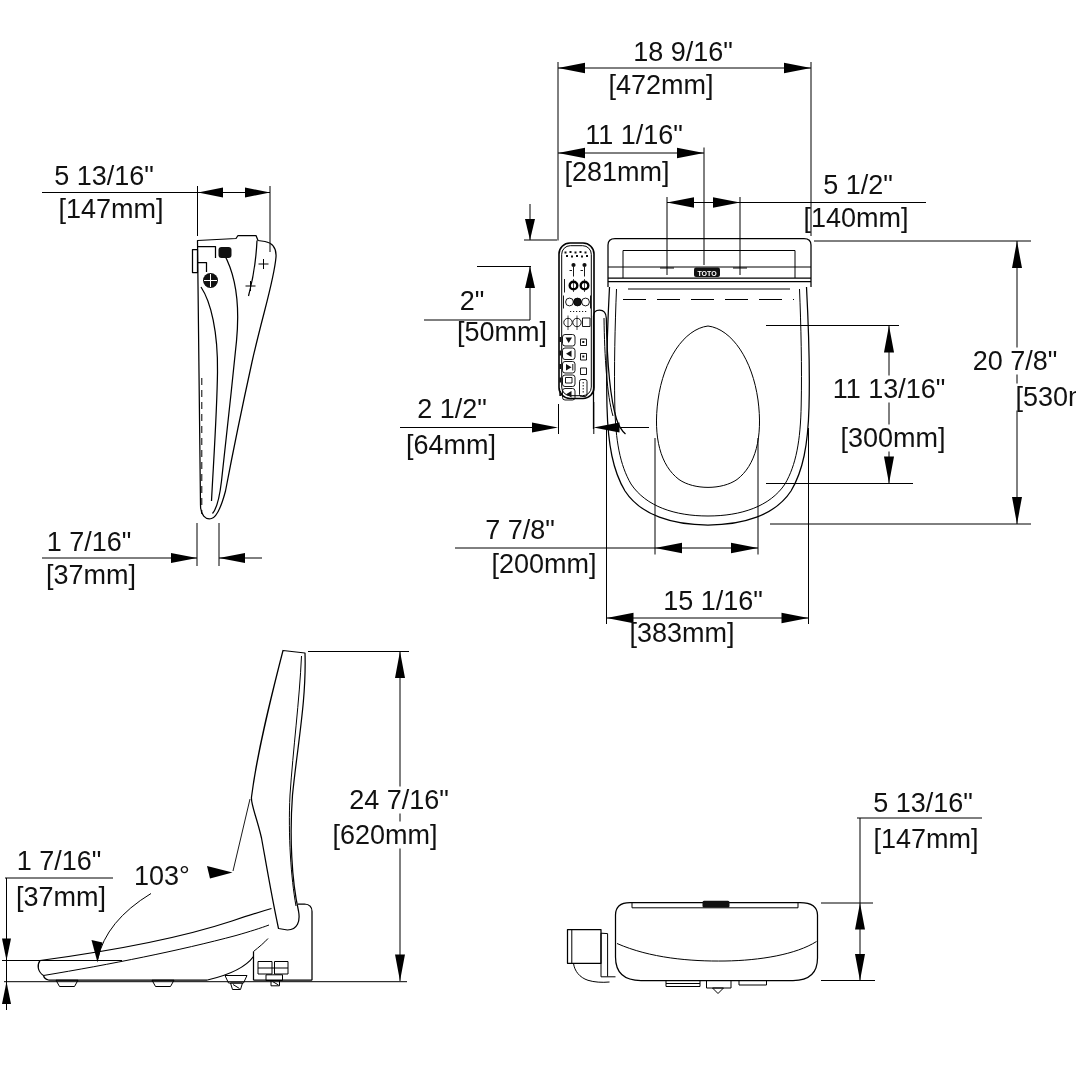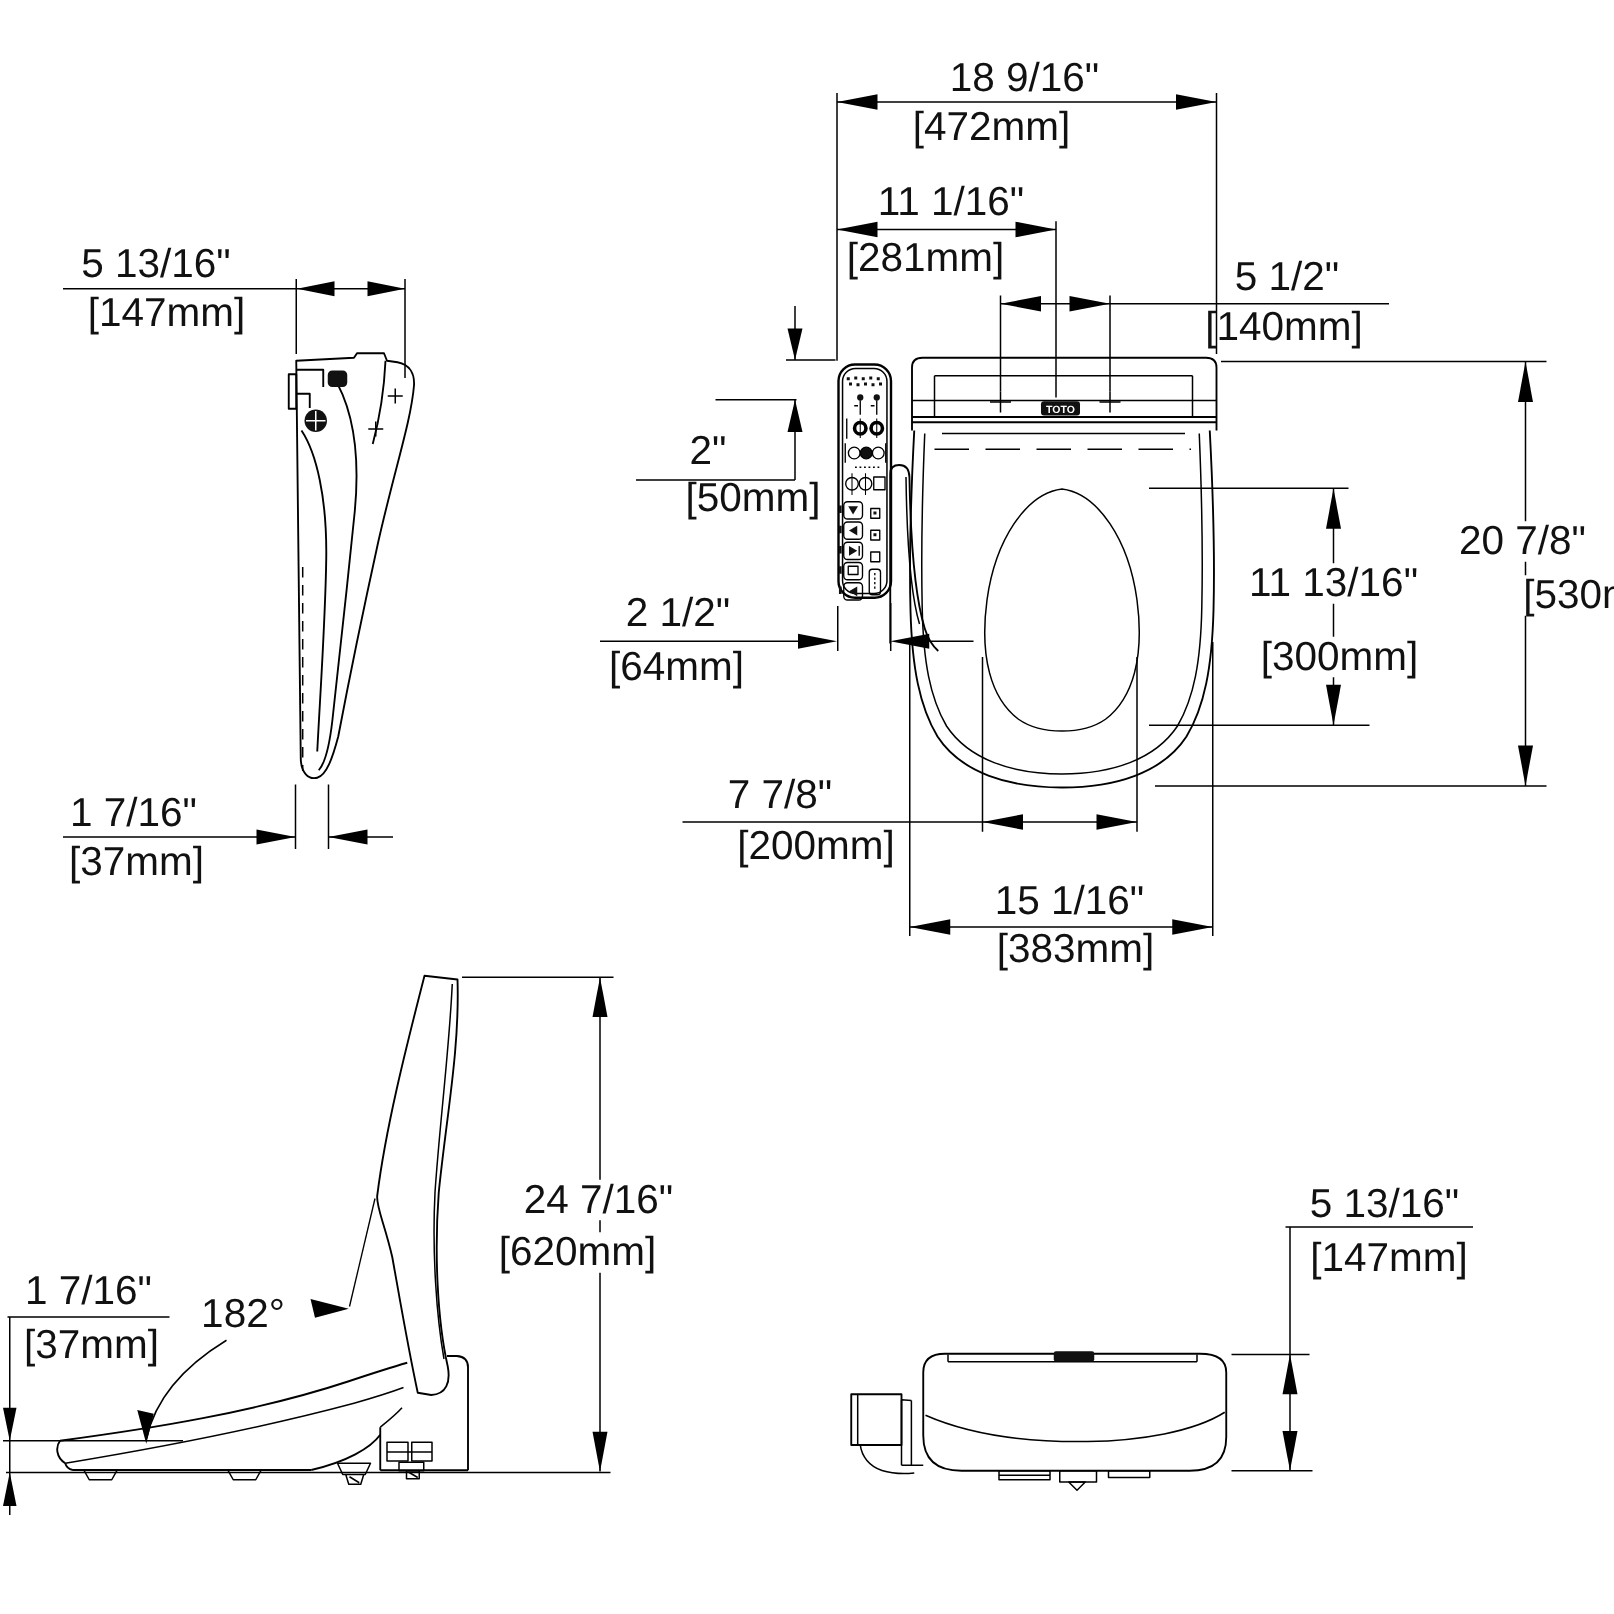--- a/index.html
+++ b/index.html
@@ -266,28 +266,28 @@
 <div class="dim" style="left:617px;top:172px">[281mm]</div>
 <div class="dim" style="left:858px;top:185px">5 1/2"</div>
 <div class="dim" style="left:856px;top:218px">[140mm]</div>
 <div class="dim" style="left:472px;top:301px">2"</div>
 <div class="dim" style="left:502px;top:332px">[50mm]</div>
 <div class="dim" style="left:452px;top:409px">2 1/2"</div>
 <div class="dim" style="left:451px;top:445px">[64mm]</div>
 <div class="dim" style="left:520px;top:530px">7 7/8"</div>
 <div class="dim" style="left:544px;top:564px">[200mm]</div>
 <div class="dim" style="left:713px;top:601px">15 1/16"</div>
-<div class="dim" style="left:717px;top:633px">[383mm]</div>
+<div class="dim" style="left:682px;top:633px">[383mm]</div>
 <div class="dim bg" style="left:889px;top:389px">11 13/16"</div>
 <div class="dim bg" style="left:893px;top:438px">[300mm]</div>
 <div class="dim bg" style="left:1015px;top:361px">20 7/8"</div>
 <div class="dim bg" style="left:1068px;top:397px">[530mm]</div>
 
 <div class="dim bg" style="left:399px;top:800px">24 7/16"</div>
 <div class="dim bg" style="left:385px;top:835px">[620mm]</div>
-<div class="dim bg" style="left:162px;top:876px">182°</div>
+<div class="dim bg" style="left:162px;top:876px">103°</div>
 <div class="dim" style="left:59px;top:861px">1 7/16"</div>
 <div class="dim" style="left:61px;top:897px">[37mm]</div>
 
 <div class="dim" style="left:923px;top:803px">5 13/16"</div>
 <div class="dim" style="left:926px;top:839px">[147mm]</div>
 
 </div>
 
 </body></html>

